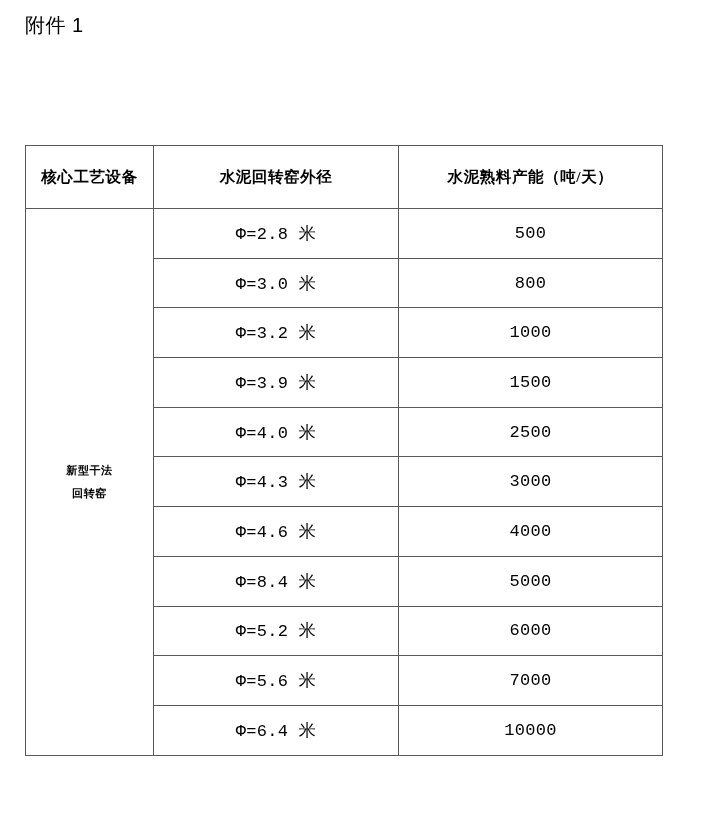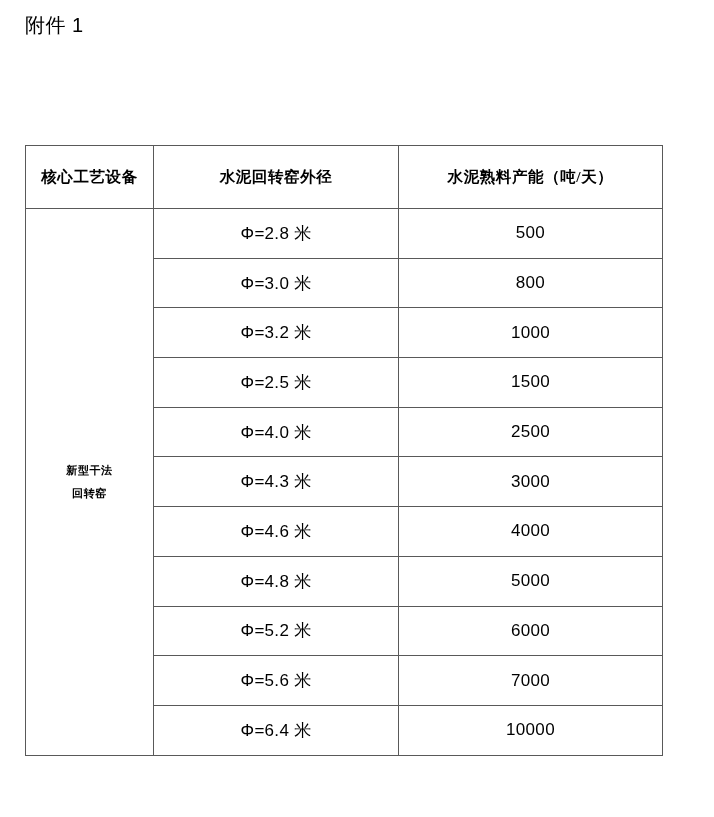--- a/index.html
+++ b/index.html
@@ -89,21 +89,21 @@
     font-size: 11px;
     font-weight: 700;
     line-height: 23px;
     letter-spacing: 0.6px;
     white-space: pre-line;
     vertical-align: middle;
   }
 
   td.data-cell {
     height: 48.7px;
-    font-family: Liberation Sans, sans-serif;
+    font-family: Liberation Mono, monospace;
     font-size: 17px;
     font-weight: 400;
     letter-spacing: 0.3px;
     white-space: pre;
   }
 
   
   .remark {
     position: absolute;
     left: 25px;
@@ -154,37 +154,37 @@
           </tr>
           <tr>
             <td class="data-cell">Φ=3.0 米</td>
             <td class="data-cell">800</td>
           </tr>
           <tr>
             <td class="data-cell">Φ=3.2 米</td>
             <td class="data-cell">1000</td>
           </tr>
           <tr>
-            <td class="data-cell">Φ=2.5 米</td>
+            <td class="data-cell">Φ=3.9 米</td>
             <td class="data-cell">1500</td>
           </tr>
           <tr>
             <td class="data-cell">Φ=4.0 米</td>
             <td class="data-cell">2500</td>
           </tr>
           <tr>
             <td class="data-cell">Φ=4.3 米</td>
             <td class="data-cell">3000</td>
           </tr>
           <tr>
             <td class="data-cell">Φ=4.6 米</td>
             <td class="data-cell">4000</td>
           </tr>
           <tr>
-            <td class="data-cell">Φ=4.8 米</td>
+            <td class="data-cell">Φ=8.4 米</td>
             <td class="data-cell">5000</td>
           </tr>
           <tr>
             <td class="data-cell">Φ=5.2 米</td>
             <td class="data-cell">6000</td>
           </tr>
           <tr>
             <td class="data-cell">Φ=5.6 米</td>
             <td class="data-cell">7000</td>
           </tr>

